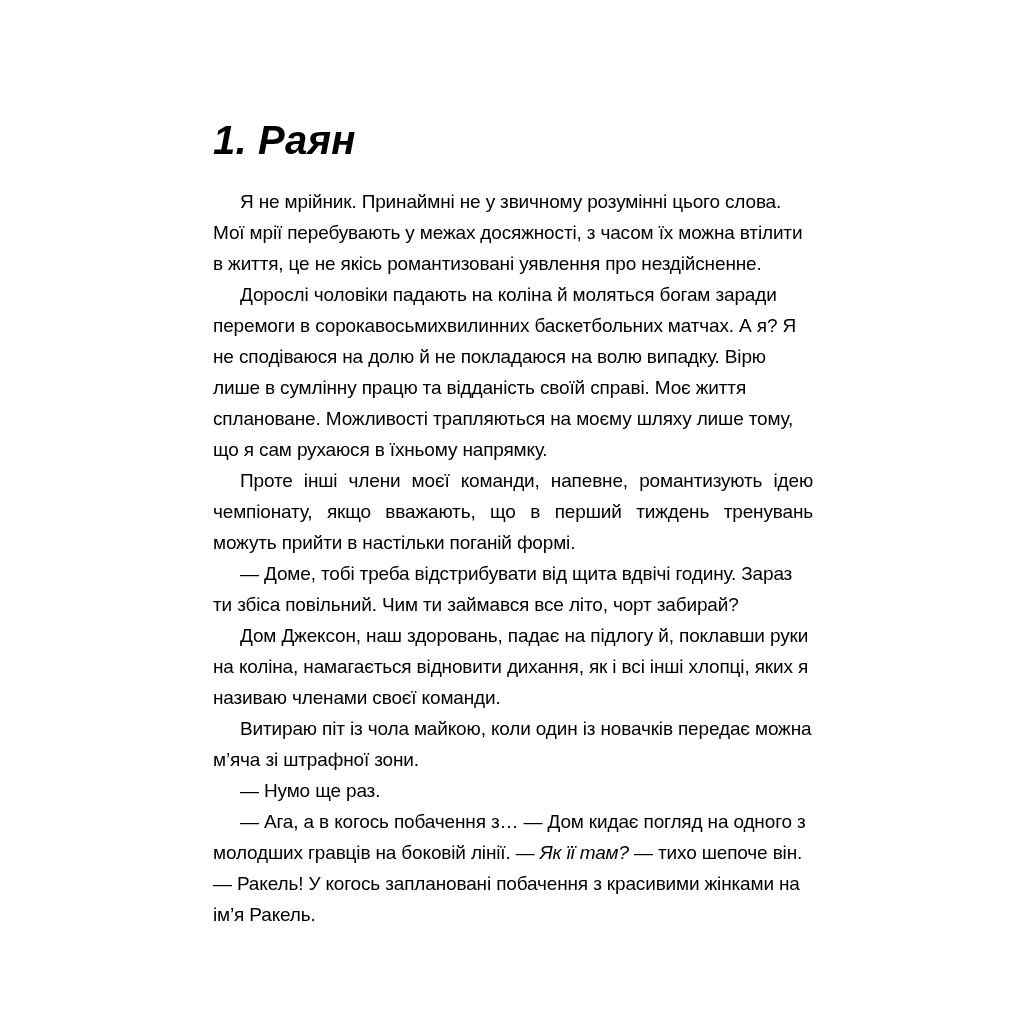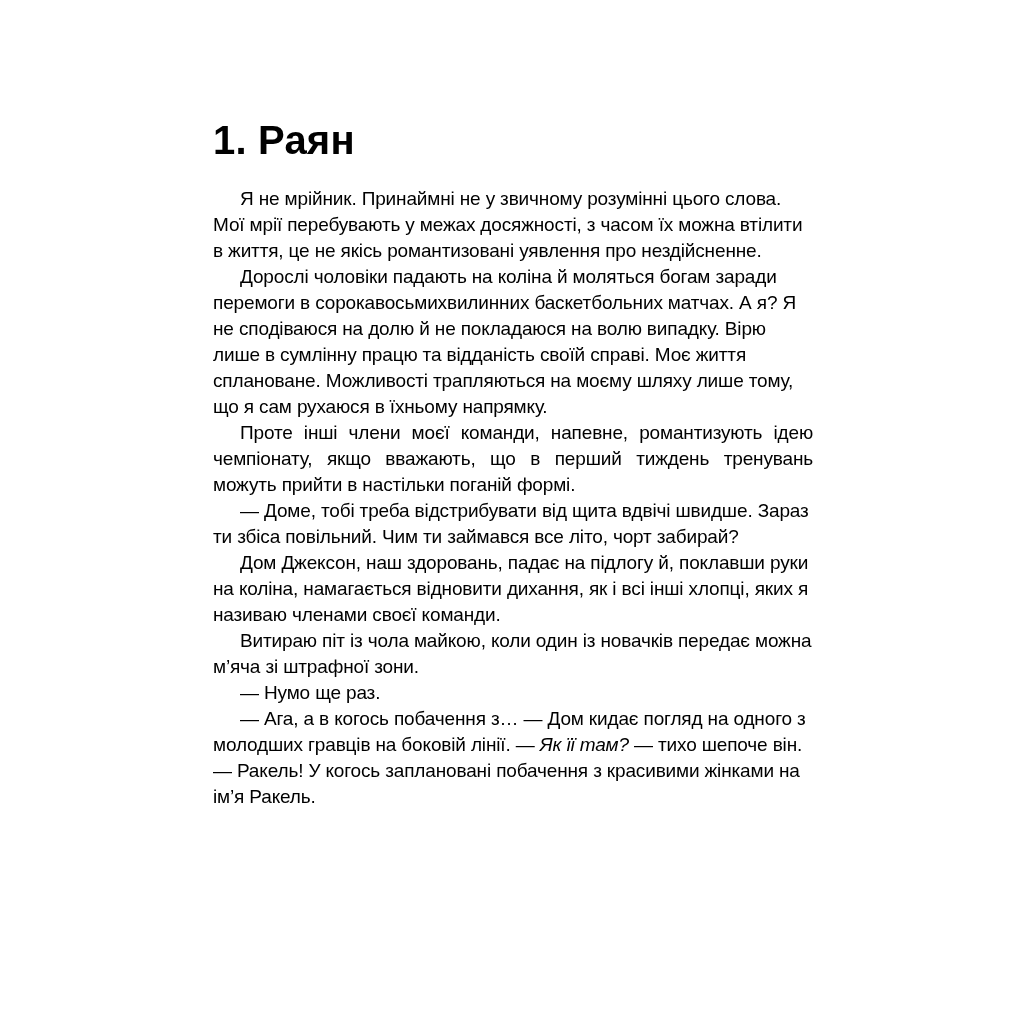--- a/index.html
+++ b/index.html
@@ -20,25 +20,26 @@
     left: 213px;
     top: 118px;
     width: 600px;
   }
   .title {
     margin: 0 0 24px 0;
     font-size: 40px;
     line-height: 44px;
     font-weight: bold;
     letter-spacing: 0.2px;
+    font-style: italic;
   }
   .paragraphs .para {
     margin: 0;
     font-size: 19px;
-    line-height: 26px;
+    line-height: 31px;
     letter-spacing: -0.15px;
     text-indent: 27px;
     text-align: left;
   }
   .paragraphs .para.justify {
     text-align: justify;
   }
   .italic {
     font-style: italic;
   }
@@ -46,20 +47,20 @@
 </head>
 <body>
 
 <div class="page" style="--bg: #ffffff; --fg: #000000;">
   <div class="content">
     <h1 class="title">1. Раян</h1>
     <div class="paragraphs">
         <p class="para"><span class="">Я не мрійник. Принаймні не у звичному розумінні цього слова. Мої мрії перебувають у межах досяжності, з часом їх можна втілити в життя, це не якісь романтизовані уявлення про нездійсненне.</span></p>
         <p class="para"><span class="">Дорослі чоловіки падають на коліна й моляться богам заради перемоги в сорокавосьмихвилинних баскетбольних матчах. А я? Я не сподіваюся на долю й не покладаюся на волю випадку. Вірю лише в сумлінну працю та відданість своїй справі. Моє життя сплановане. Можливості трапляються на моєму шляху лише тому, що я сам рухаюся в їхньому напрямку.</span></p>
         <p class="para justify"><span class="">Проте інші члени моєї команди, напевне, романтизують ідею чемпіонату, якщо вважають, що в перший тиждень тренувань можуть прийти в настільки поганій формі.</span></p>
-        <p class="para"><span class="">— Доме, тобі треба відстрибувати від щита вдвічі швидше. Зараз ти збіса повільний. Чим ти займався все літо, чорт забирай?</span></p>
+        <p class="para"><span class="">— Доме, тобі треба відстрибувати від щита вдвічі годину. Зараз ти збіса повільний. Чим ти займався все літо, чорт забирай?</span></p>
         <p class="para"><span class="">Дом Джексон, наш здоровань, падає на підлогу й, поклавши руки на коліна, намагається відновити дихання, як і всі інші хлопці, яких я називаю членами своєї команди.</span></p>
         <p class="para"><span class="">Витираю піт із чола майкою, коли один із новачків передає можна м’яча зі штрафної зони.</span></p>
         <p class="para"><span class="">— Нумо ще раз.</span></p>
         <p class="para"><span class="">— Ага, а в когось побачення з… — Дом кидає погляд на одного з молодших гравців на боковій лінії. — </span><span class="italic">Як її там?</span><span class=""> — тихо шепоче він. — Ракель! У когось заплановані побачення з красивими жінками на ім’я Ракель.</span></p>
       </div>
   </div>
 </div>
 
 </body></html>

